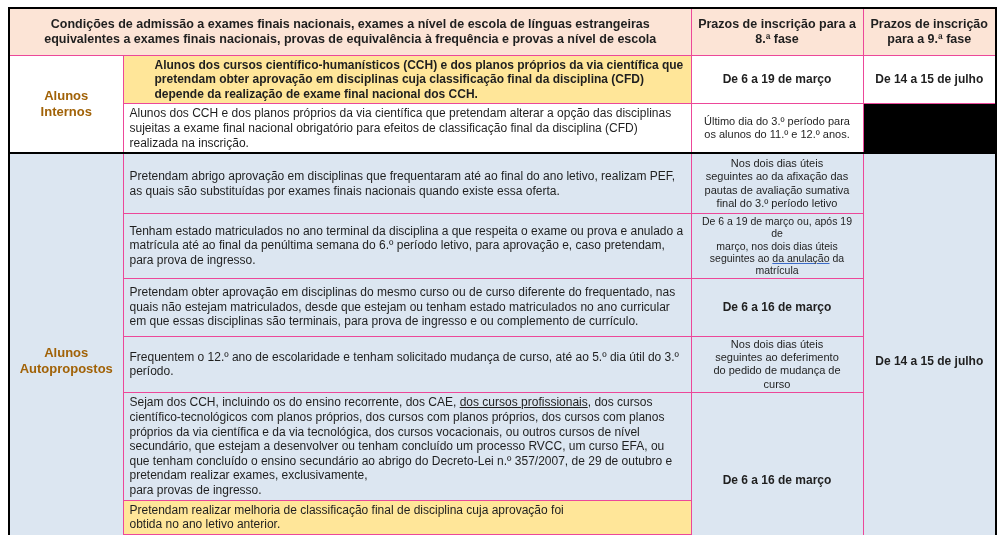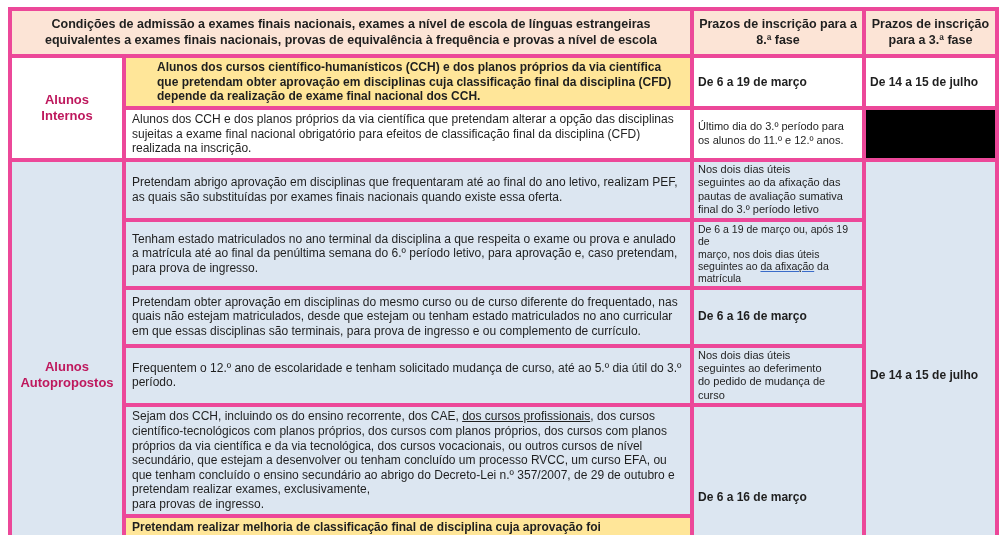--- a/index.html
+++ b/index.html
@@ -1,25 +1,25 @@
 <!DOCTYPE html>
 <html><head>
 <meta charset="utf-8">
 <style>
   html,body{margin:0;padding:0;background:#ffffff;}
   body{width:1003px;height:535px;font-family:"Liberation Sans",sans-serif;color:#1f1f1f;}
   table{border-collapse:collapse;table-layout:fixed;width:987px;margin:7px 8px;border:2px solid #000;}
-  td{border:4px solid #ec4899;overflow:hidden;line-height:1.22;}
+  td{border:1px solid #ec4899;overflow:hidden;line-height:1.22;}
   .hdr{background:#fce4d6;font-weight:bold;text-align:center;vertical-align:middle;font-size:12.5px;white-space:pre-wrap;}
-  .label-cell{font-weight:bold;text-align:center;vertical-align:middle;color:#be185d;font-size:13px;white-space:pre-wrap;background:#ffffff;}
+  .label-cell{font-weight:bold;text-align:center;vertical-align:middle;color:#a16207;font-size:13px;white-space:pre-wrap;background:#ffffff;}
   .cond{text-align:left;vertical-align:middle;padding:2px 6px;font-size:12px;white-space:pre-wrap;}
-  .prazo{vertical-align:middle;padding:1px 4px;font-size:11px;white-space:pre-wrap;}
+  .prazo{text-align:center;vertical-align:middle;padding:1px 4px;font-size:11px;white-space:pre-wrap;}
   .prazo-bold{font-size:12px;font-weight:bold;}
   .small{font-size:10.5px;line-height:1.18;margin-left:31px;}
-  .yellow{background:#ffe699;font-weight:bold;}
+  .yellow{background:#ffe699;}
   .blue{background:#dce6f1;}
   .black-cell{background:#000000;}
   .bold-row{font-weight:bold;padding-left:31px;}
   .section-start td{border-top:2px solid #000;}
   .bu{font-weight:normal;text-decoration:underline;}
   .u-blue{text-decoration:underline;text-decoration-color:#3a6bc9;}
 </style>
 </head>
 <body>
 
@@ -31,21 +31,21 @@
       <col style="width:133px">
   </colgroup>
 
   <tbody>
       <tr style="height:47px">
     <td colspan="2" class="hdr">Condições de admissão a exames finais nacionais, exames a nível de escola de línguas estrangeiras
 equivalentes a exames finais nacionais, provas de equivalência à frequência e provas a nível de escola</td>
     <td class="hdr">Prazos de inscrição para a
 8.ª fase</td>
     <td class="hdr">Prazos de inscrição
-para a 3.ª fase</td>
+para a 9.ª fase</td>
   </tr>
 
   <tr style="height:43px">
     <td rowspan="2" class="label-cell">Alunos
 Internos</td>
     <td class="cond yellow bold-row">Alunos dos cursos científico-humanísticos (CCH) e dos planos próprios da via científica que pretendam obter aprovação em disciplinas cuja classificação final da disciplina (CFD) depende da realização de exame final nacional dos CCH.</td>
     <td class="prazo prazo-bold">De 6 a 19 de março</td>
     <td class="prazo prazo-bold">De 14 a 15 de julho</td>
   </tr>
 
@@ -64,21 +64,21 @@
 seguintes ao da afixação das
 pautas de avaliação sumativa
 final do 3.º período letivo</td>
     <td rowspan="7" class="prazo prazo-bold blue">De 14 a 15 de julho</td>
   </tr>
 
   <tr style="height:49px">
     <td class="cond blue">Tenham estado matriculados no ano terminal da disciplina a que respeita o exame ou prova e anulado a matrícula até ao final da penúltima semana do 6.º período letivo, para aprovação e, caso pretendam, para prova de ingresso.</td>
     <td class="prazo small blue"><span>De 6 a 19 de março ou, após 19 de
 março, nos dois dias úteis
-seguintes ao </span><span class="u-blue">da afixação</span><span> da
+seguintes ao </span><span class="u-blue">da anulação</span><span> da
 matrícula</span></td>
   </tr>
 
   <tr style="height:58px">
     <td class="cond blue">Pretendam obter aprovação em disciplinas do mesmo curso ou de curso diferente do frequentado, nas quais não estejam matriculados, desde que estejam ou tenham estado matriculados no ano curricular em que essas disciplinas são terminais, para prova de ingresso e ou complemento de currículo.</td>
     <td class="prazo prazo-bold blue">De 6 a 16 de março</td>
   </tr>
 
   <tr style="height:55px">
     <td class="cond blue">Frequentem o 12.º ano de escolaridade e tenham solicitado mudança de curso, até ao 5.º dia útil do 3.º período.</td>

